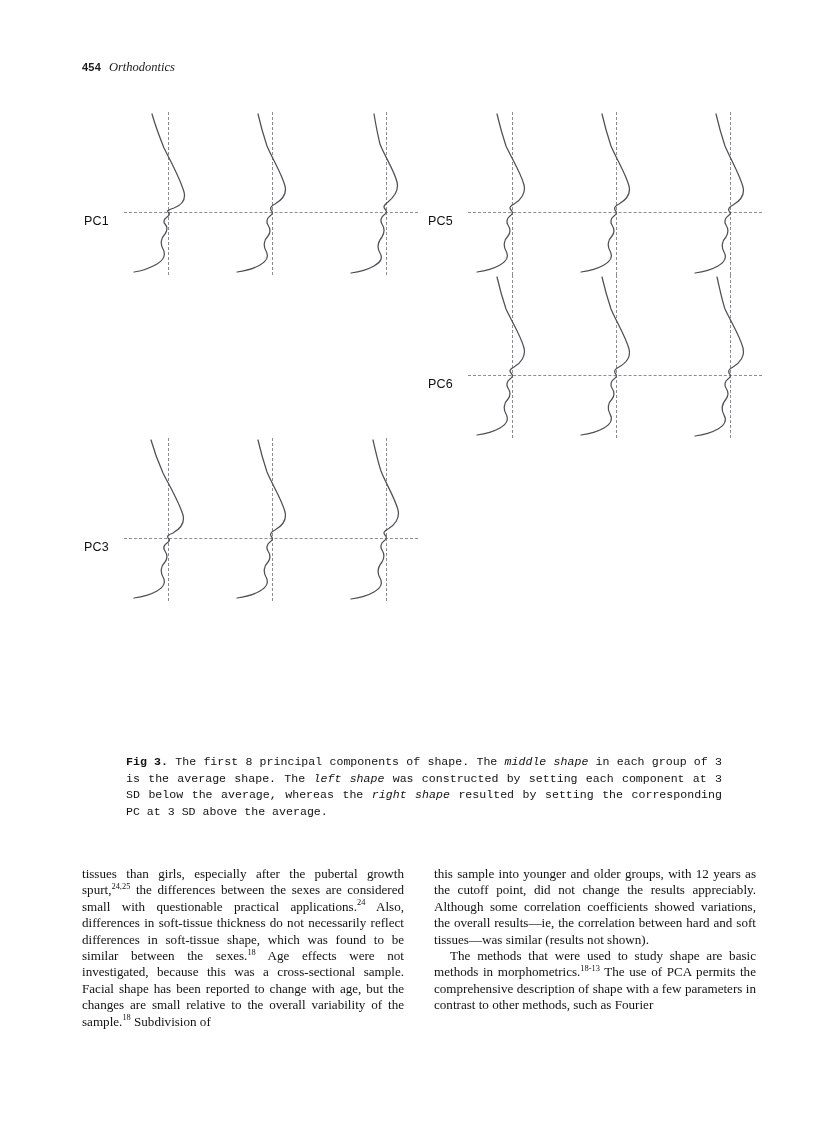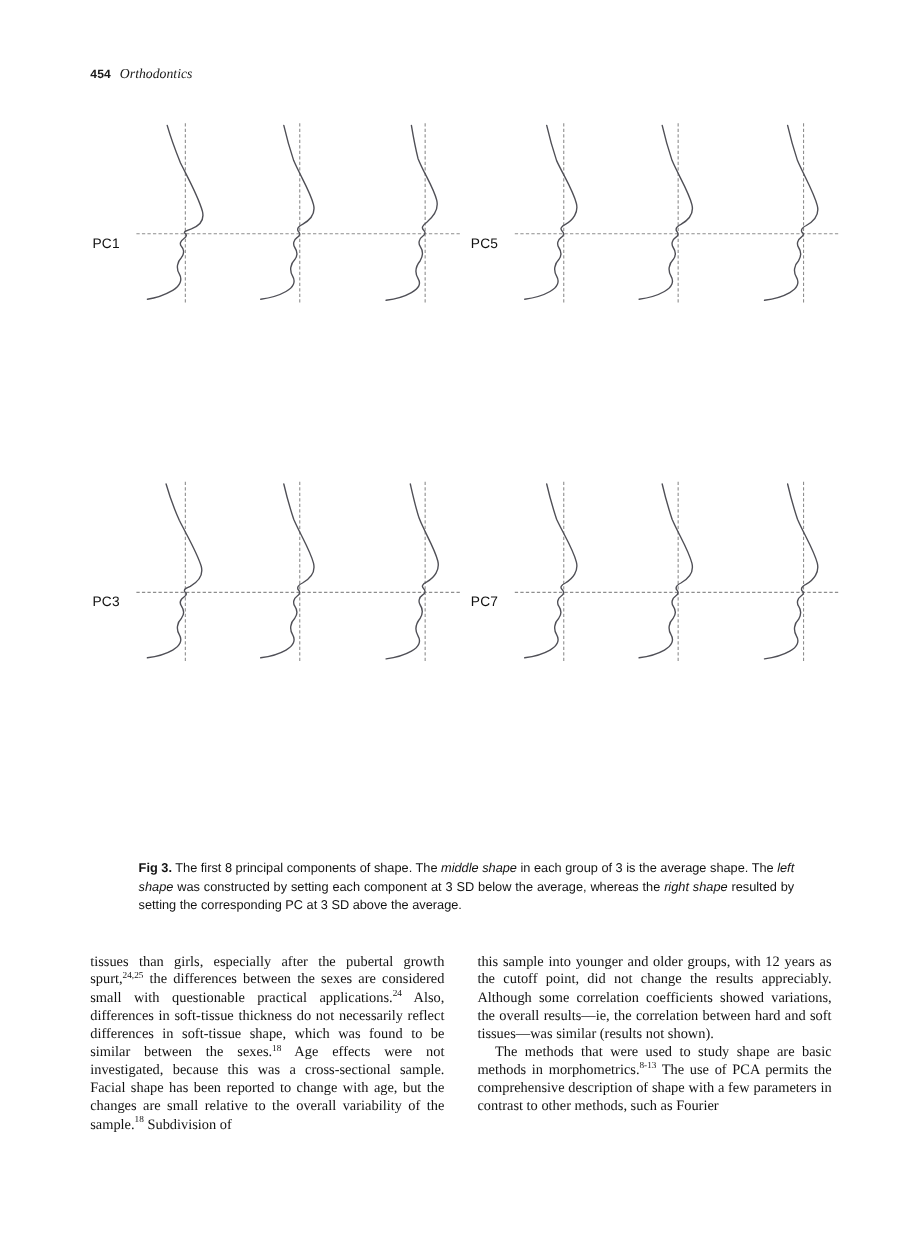--- a/index.html
+++ b/index.html
@@ -135,23 +135,23 @@
     stroke: #4f4f56;
     stroke-width: 1.25;
     stroke-linecap: round;
     stroke-linejoin: round;
   }
 
   
   .caption {
     position: absolute;
     left: 126px;
-    top: 782px;
+    top: 754px;
     width: 596px;
-    font-family: Liberation Sans, sans-serif;
+    font-family: Liberation Mono, monospace;
     font-size: 11.6px;
     line-height: 16.6px;
     text-align: justify;
     color: #121212;
   }
   .caption b { font-weight: bold; }
   .caption i { font-style: italic; }
 
   
   .col {
@@ -258,50 +258,50 @@
         </svg>
       </div>
       <div class="cell cell-2">
         <div class="vline"></div>
         <svg class="profile" viewBox="0 0 104 163">
           <path d="M28,2 C31,15 34,25 37,34 C43,48 52,63 55,75 C57,83 52,89 45,93 C41,95 40,97 41,99 C43,100 43,102 40,104 C37,106 36,110 38,113 C40,116 41,120 38,125 C34,129 33,135 36,140 C39,145 37,150 30,154 C23,158 15,160 7,161"></path>
         </svg>
       </div>
     </div>
 
-
-    <div class="pc-row" style="top:326px;">
-      <span class="pc-label">PC7</span>
+    <div class="pc-row" style="top:163px;">
+      <span class="pc-label">PC6</span>
       <div class="hline"></div>
       <div class="cell cell-0">
         <div class="vline"></div>
         <svg class="profile" viewBox="0 0 104 163">
           <path d="M27,2 C30,15 33,25 36,34 C42,47 51,61 54,73 C56,81 51,88 44,92 C40,94 39,96 41,98 C43,100 43,102 40,104 C37,106 36,110 38,113 C40,116 41,120 38,124 C34,128 33,134 36,139 C39,144 37,149 30,153 C23,157 15,159 7,160"></path>
         </svg>
       </div>
       <div class="cell cell-1">
         <div class="vline"></div>
         <svg class="profile" viewBox="0 0 104 163">
           <path d="M28,2 C31,15 34,25 37,34 C43,48 52,62 55,74 C57,82 52,88 45,92 C41,94 40,96 41,98 C43,100 43,102 40,104 C37,106 36,110 38,113 C40,116 41,120 38,124 C34,128 33,134 36,139 C39,144 37,149 30,153 C23,157 15,159 7,160"></path>
         </svg>
       </div>
       <div class="cell cell-2">
         <div class="vline"></div>
         <svg class="profile" viewBox="0 0 104 163">
-          <path d="M28,2 C31,15 34,25 37,34 C43,48 52,62 55,74 C57,82 52,89 45,93 C41,95 40,97 41,99 C43,100 43,102 40,104 C37,106 36,110 38,113 C40,116 41,120 38,125 C34,129 33,135 36,140 C39,145 37,150 30,154 C23,158 15,160 7,161"></path>
+          <path d="M29,2 C32,15 34,25 37,34 C43,47 52,61 55,73 C57,81 52,88 45,92 C41,94 40,96 41,98 C43,100 43,102 40,104 C37,106 36,110 38,113 C40,116 41,120 38,124 C34,129 33,135 36,140 C39,145 37,150 30,154 C23,158 15,160 7,161"></path>
         </svg>
       </div>
     </div>
+
 
 
   </div>
 </div>
 
 <div class="caption"><b>Fig 3.</b><span> The first 8 principal components of shape. The </span><i>middle shape</i><span> in each group of 3 is the average shape. The </span><i>left shape</i><span> was constructed by setting each component at 3 SD below the average, whereas the </span><i>right shape</i><span> resulted by setting the corresponding PC at 3 SD above the average.</span></div>
 
 <div class="col col-left">
   <p><span>tissues than girls, especially after the pubertal growth spurt,</span><sup>24,25</sup><span> the differences between the sexes are considered small with questionable practical applications.</span><sup>24</sup><span> Also, differences in soft-tissue thickness do not necessarily reflect differences in soft-tissue shape, which was found to be similar between the sexes.</span><sup>18</sup><span> Age effects were not investigated, because this was a cross-sectional sample. Facial shape has been reported to change with age, but the changes are small relative to the overall variability of the sample.</span><sup>18</sup><span> Subdivision of</span></p>
 </div>
 
 <div class="col col-right">
   <p>this sample into younger and older groups, with 12 years as the cutoff point, did not change the results appreciably. Although some correlation coefficients showed variations, the overall results—ie, the correlation between hard and soft tissues—was similar (results not shown).</p>
-  <p class="indent"><span>The methods that were used to study shape are basic methods in morphometrics.</span><sup>8-13</sup><span> The use of PCA permits the comprehensive description of shape with a few parameters in contrast to other methods, such as Fourier</span></p>
+  <p class="indent"><span>The methods that were used to study shape are basic methods in morphometrics.</span><sup>18-13</sup><span> The use of PCA permits the comprehensive description of shape with a few parameters in contrast to other methods, such as Fourier</span></p>
 </div>
 
 </body></html>

